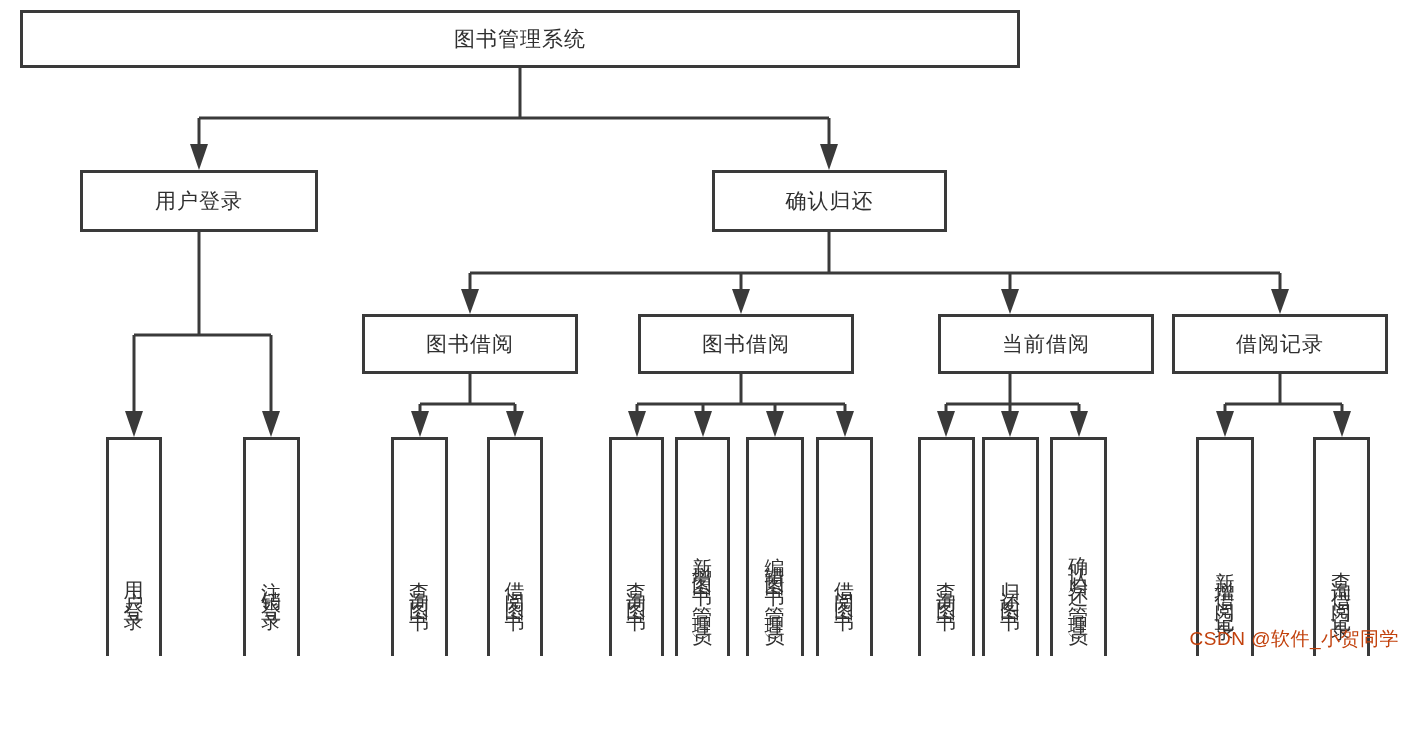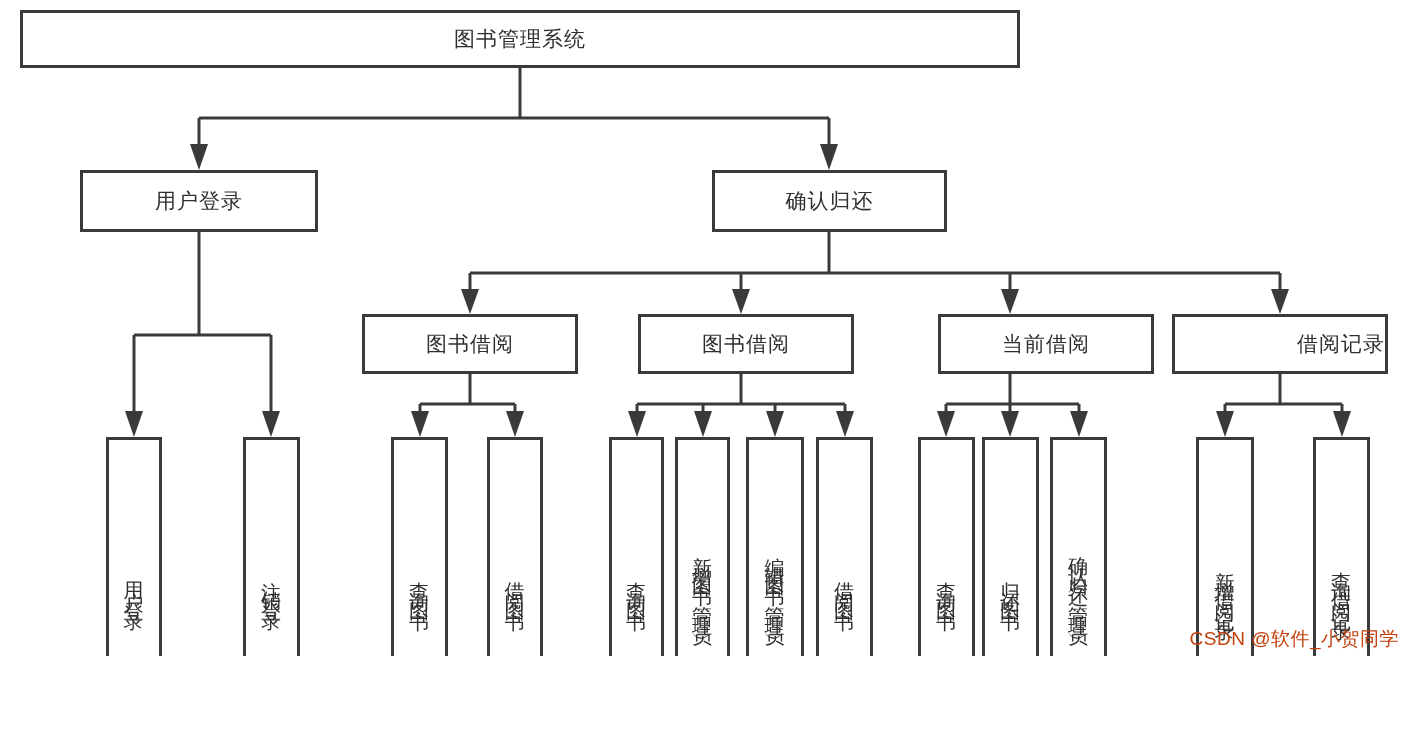--- a/index.html
+++ b/index.html
@@ -136,21 +136,21 @@
 
   <div class="node hnode" style="left:362px; top:314px; width:216px; height:60px;">
     <span>图书借阅</span>
   </div>
   <div class="node hnode" style="left:638px; top:314px; width:216px; height:60px;">
     <span>图书借阅</span>
   </div>
   <div class="node hnode" style="left:902px; top:314px; width:216px; height:60px;margin-left:36px;">
     <span>当前借阅</span>
   </div>
-  <div class="node hnode" style="left:1172px; top:314px; width:216px; height:60px;justify-content:flex-end;">
+  <div class="node hnode" style="left:1172px; top:314px; width:216px; height:60px;">
     <span>借阅记录</span>
   </div>
 
   <div class="node vnode" style="left:106px; top:437px; width:56px; height:298px;">
     <span class="vtext">用户登录</span>
   </div>
   <div class="node vnode" style="left:243px; top:437px; width:57px; height:298px;">
     <span class="vtext">注销登录</span>
   </div>
 

